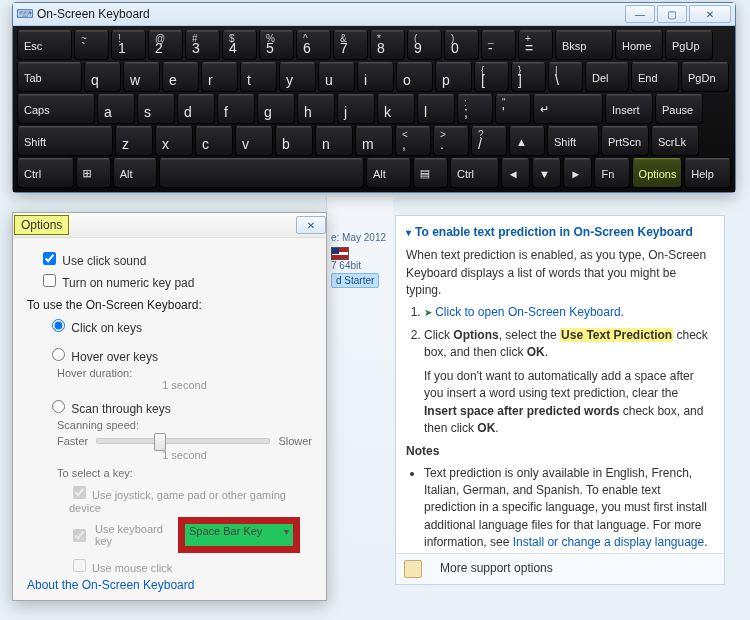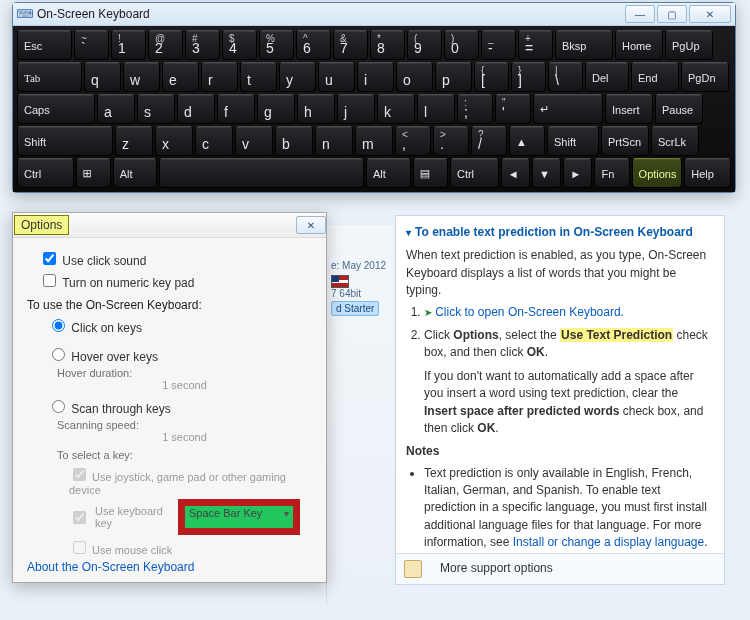--- a/index.html
+++ b/index.html
@@ -158,21 +158,21 @@
   .notes-heading { font-weight:600; margin:6px 0 4px;}
   .support {
     position:absolute; left:0; right:0; bottom:0;
     border-top:1px solid #d8e2ec; padding:6px 8px; background:#f6fafe;
     display:flex; align-items:center; gap:18px;
   }
   .support .sicon { width:16px;height:16px;border:1px solid #c7a96b;background:#f5e6b5;border-radius:2px; }
 
   
   .bg-strip {
-    position:absolute; left:326px; top:225px; width:66px; height:380px;
+    position:absolute; left:326px; top:197px; width:66px; height:380px;
     background: linear-gradient(#f3f7fb,#eaf0f7);
     border-left:1px solid #d2dde8;
   }
   .badge-blue { background:#bfe1ff;border:1px solid #7fb7e6;color:#1a4a76;font-size:10px;padding:1px 4px;border-radius:2px;display:inline-block;margin:2px 0;}
   .icon-strip { margin-top:4px; }
   .flag { width:16px;height:11px;display:inline-block;border:1px solid #555;vertical-align:middle;margin-right:2px;}
   .flag.us { background:linear-gradient(#b22222 0 33%,#fff 33% 66%,#b22222 66%);position:relative;}
   .flag.us::before{content:"";position:absolute;left:0;top:0;width:7px;height:6px;background:#1b3a7a;}
 </style>
 </head>
@@ -259,21 +259,21 @@
           <span class="main">Bksp</span>
         </div>
         <div class="key fn" style="width: 48px;">
           <span class="main">Home</span>
         </div>
         <div class="key fn" style="width: 48px;">
           <span class="main">PgUp</span>
         </div>
       </div>
       <div class="kb-row">
-        <div class="key fn" style="width: 65px; font-family: Liberation Serif, serif;">
+        <div class="key fn" style="width: 65px;">
           <span class="main">Tab</span>
         </div>
         <div class="key" style="width: 37px;">
           <span class="main">q</span>
         </div>
         <div class="key" style="width: 37px;">
           <span class="main">w</span>
         </div>
         <div class="key" style="width: 37px;">
           <span class="main">e</span>
@@ -491,20 +491,27 @@
       <div class="sub-group">
         <div>Hover duration:</div>
         <div class="time-caption">1 second</div>
       </div>
       <label>
         <input type="radio" name="mode" style="">
         <span>Scan through keys</span>
       </label>
       <div class="sub-group">
         <div>Scanning speed:</div>
+        <div class="slider-row">
+          <span>Faster</span>
+          <div class="track">
+              <div class="thumb"></div>
+            </div>
+          <span>Slower</span>
+        </div>
         <div class="time-caption">1 second</div>
 
         <div style="margin:4px 0 4px">To select a key:</div>
         <label class="disabled">
           <input type="checkbox" checked="" disabled="" style="">
           <span>Use joystick, game pad or other gaming device</span>
         </label>
         <label class="disabled" style="display:flex;align-items:center;gap:6px">
           <input type="checkbox" checked="" disabled="" style="">
           <span>Use keyboard key</span>

